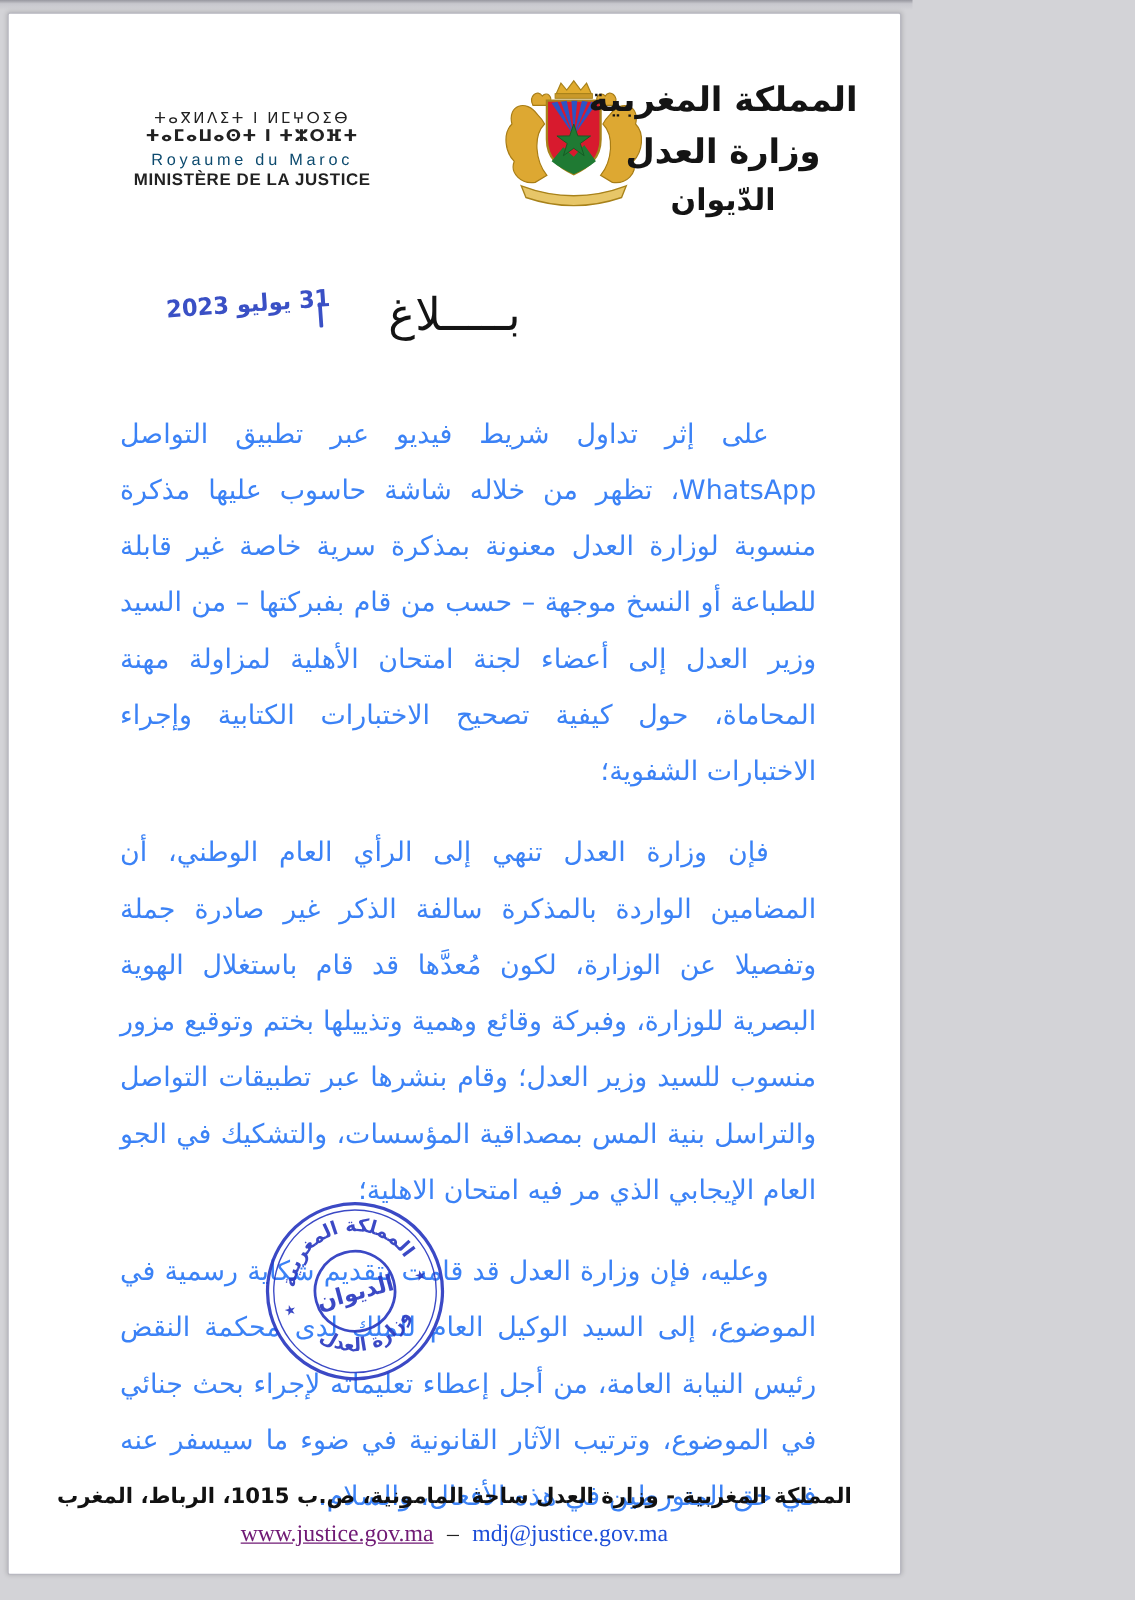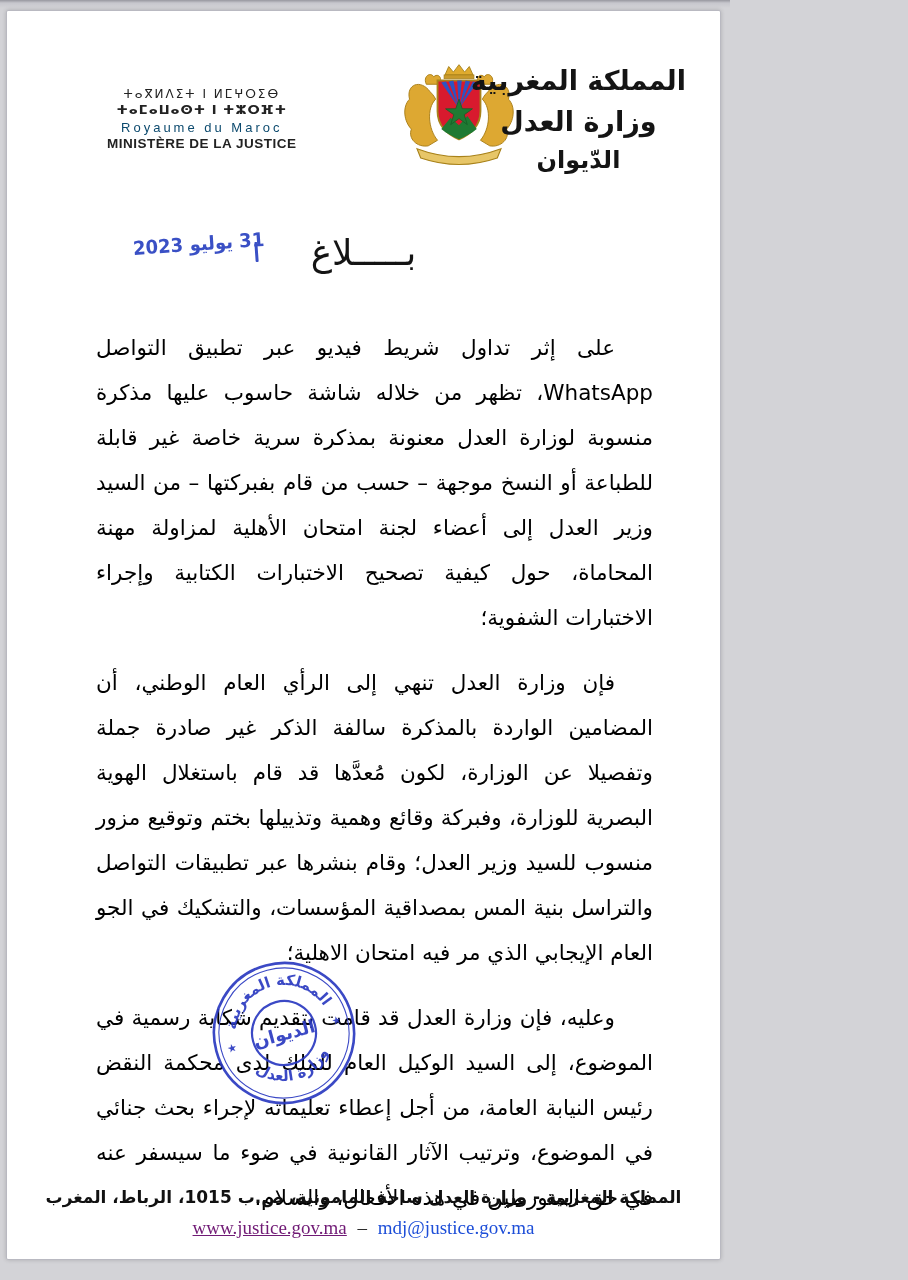--- a/index.html
+++ b/index.html
@@ -51,21 +51,21 @@
     text-align:center;direction:rtl;
     font-size:36px;font-weight:400;line-height:48px;color:#141414;
   }
   
   .body{
     position:absolute;left:89px;right:67px;top:314px;
     direction:rtl;text-align:justify;
   }
   .body p{
     margin:0 0 20px 0;font-size:21.5px;line-height:45px;
-    text-indent:38px;color:#000000;
+    text-indent:38px;color:#3b82f6;
   }
   
   .seal{
     position:absolute;left:202px;top:947px;width:150px;height:150px;
     transform:rotate(-15deg);opacity:.92;
   }
   
   .footer-ar{
     position:absolute;left:0;right:0;top:1173px;
     direction:rtl;text-align:center;

